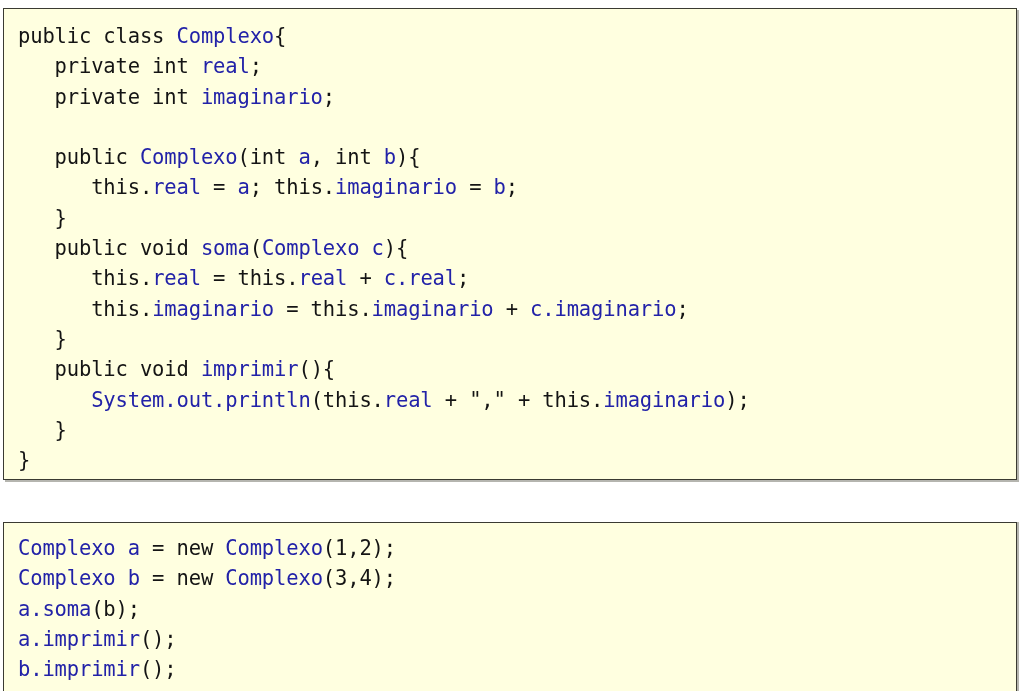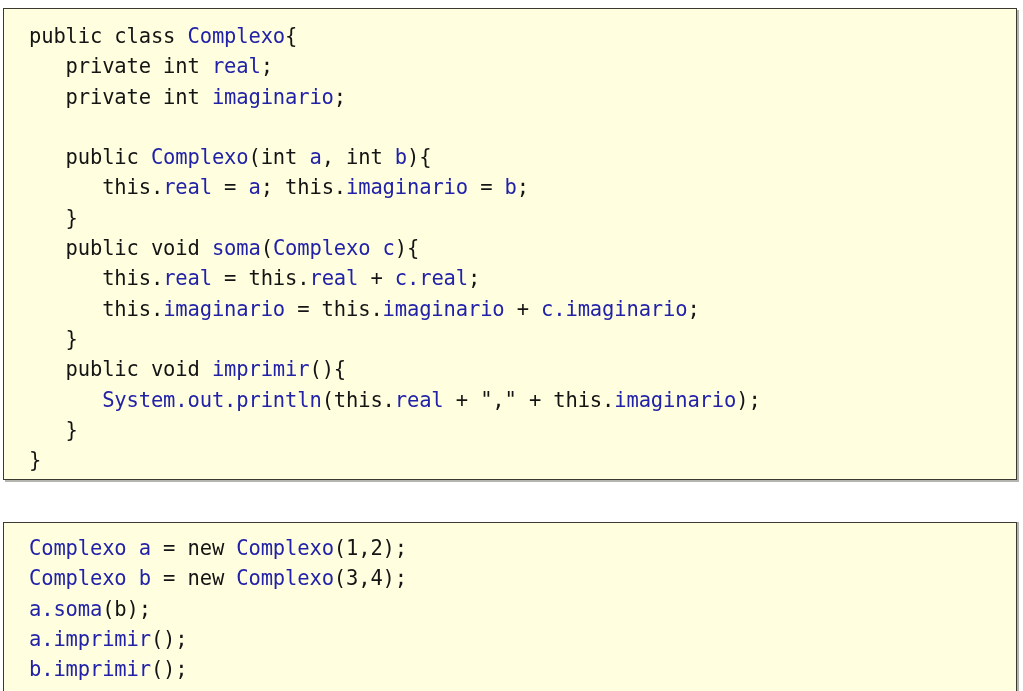--- a/index.html
+++ b/index.html
@@ -41,21 +41,21 @@
   #listing-2 {
     top: 522px;
     height: 180px;   
     padding: 10px 0 0 0;
     border-bottom: none;
     box-shadow: 2px 0 0 0 rgba(120,120,110,0.55);
   }
 
   .code {
     margin: 0;
-    padding: 0 0 0 25px;
+    padding: 0 0 0 14px;
     font-family: "DejaVu Sans Mono", "Liberation Mono", monospace;
     font-size: 20.5px;
     line-height: 30.3px;
     color: #141414;
     white-space: pre;
     letter-spacing: -0.15px;
   }
 
   .ln {
     display: block;

